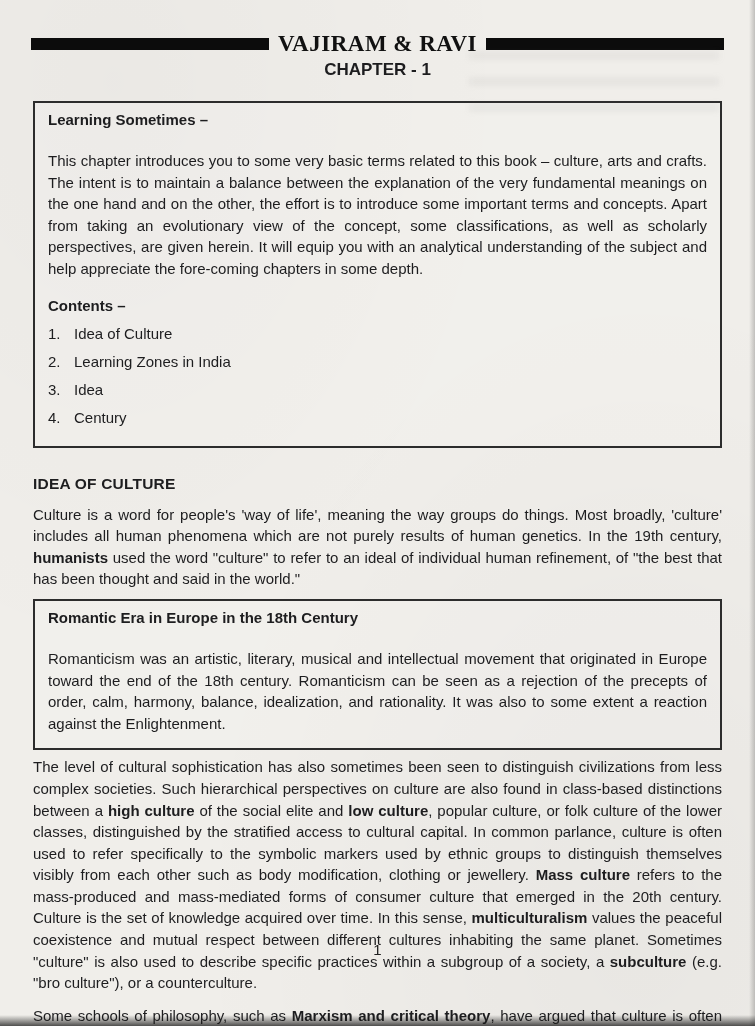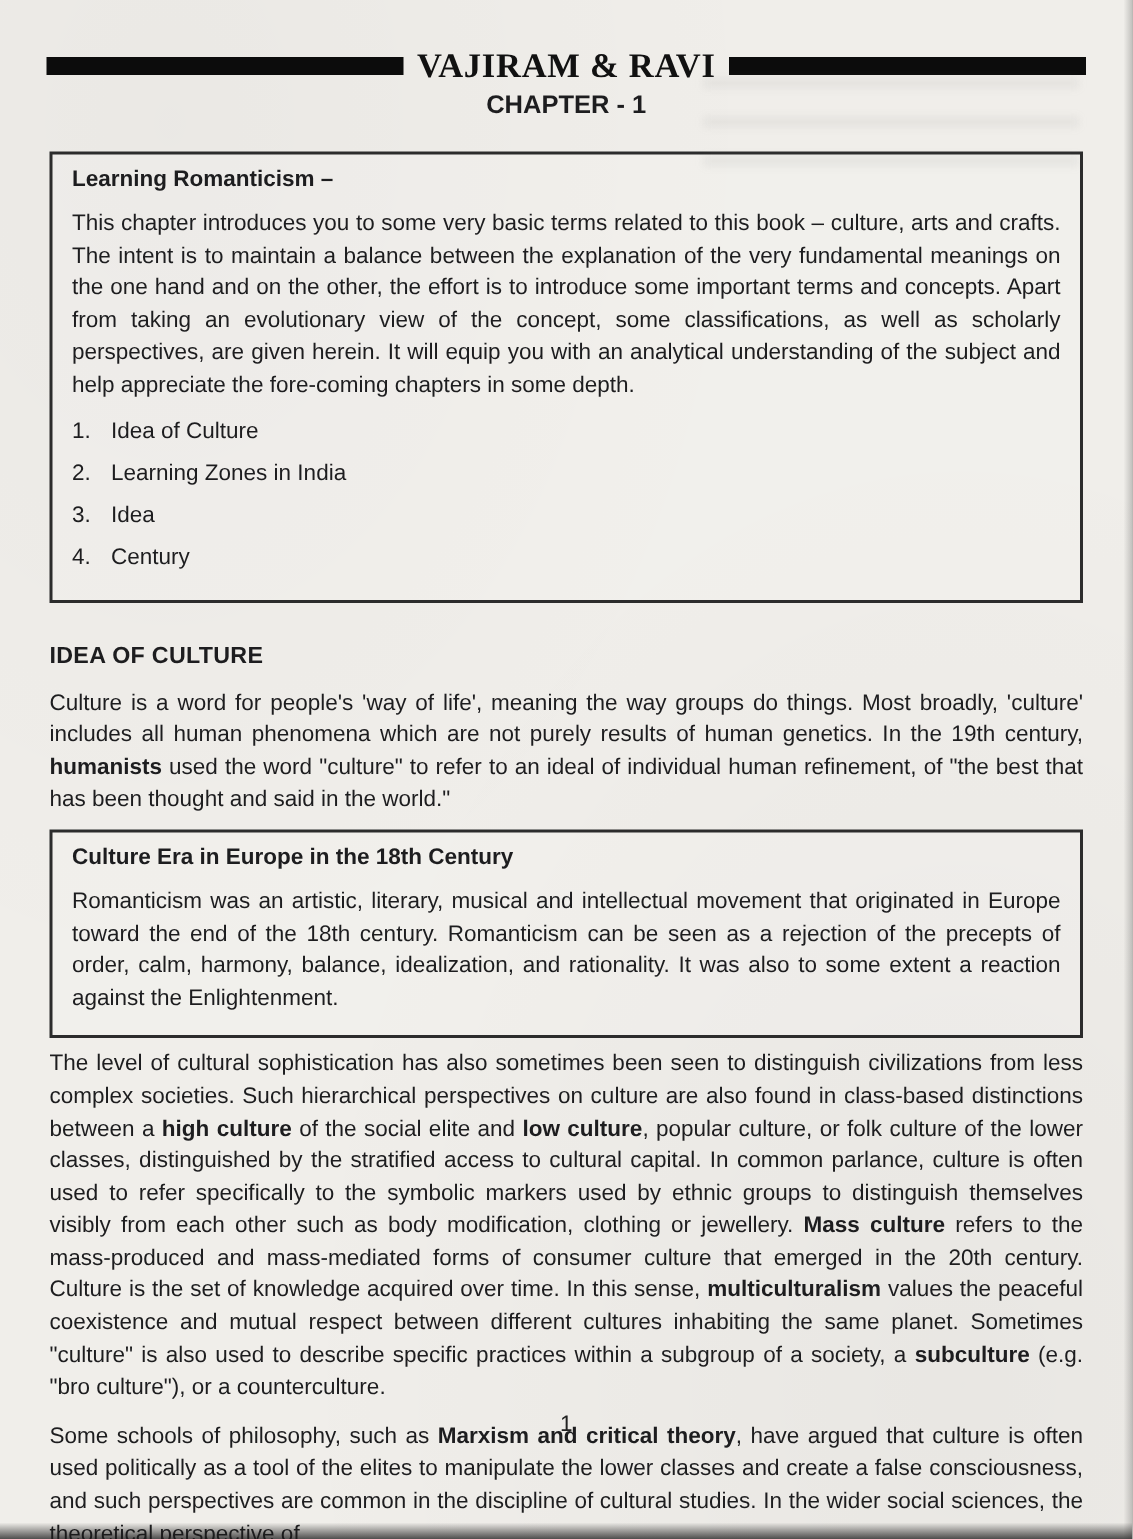--- a/index.html
+++ b/index.html
@@ -38,21 +38,21 @@
 
   
   .box {
     border: 2px solid #2c2c2c;
     margin: 0 33px;
     padding: 8px 13px 14px;
     background: rgba(255,255,255,0.12);
   }
   .box-objectives { margin-top: 21px; }
   .box-heading { font-weight: bold; font-size: 15px; }
-  .body-text { font-size: 15px; line-height: 21.6px; text-align: justify; margin: 10px 0 0; }
+  .body-text { font-size: 15px; line-height: 21.6px; text-align: justify; margin: 22px 0 0; }
 
   .contents-heading { font-weight: bold; font-size: 15px; margin-top: 17px; }
   .contents-list { margin: 4px 0 6px; padding: 0; list-style: none; }
   .contents-list li { font-size: 15px; margin-top: 11px; display: flex; }
   .contents-list .num { width: 26px; flex: 0 0 26px; }
 
   .section-heading { font-weight: bold; font-size: 15.5px; margin: 27px 33px 0; letter-spacing: 0.2px; }
   .flow-para { margin: 11px 33px 0; font-size: 15px; line-height: 21.6px; text-align: justify; }
   .flow-para b, .body-text b { font-weight: 700; }
 
@@ -97,22 +97,23 @@
   <div class="smudge smudge-top-right"></div>
 
   <div class="brand-row">
     <div class="bar"></div>
     <div class="brand">VAJIRAM &amp; RAVI</div>
     <div class="bar"></div>
   </div>
   <div class="chapter">CHAPTER - 1</div>
 
   <div class="box box-objectives">
-    <div class="box-heading">Learning Romanticism –</div>
+    <div class="box-heading">Learning Sometimes –</div>
     <p class="body-text">This chapter introduces you to some very basic terms related to this book – culture, arts and crafts. The intent is to maintain a balance between the explanation of the very fundamental meanings on the one hand and on the other, the effort is to introduce some important terms and concepts. Apart from taking an evolutionary view of the concept, some classifications, as well as scholarly perspectives, are given herein. It will equip you with an analytical understanding of the subject and help appreciate the fore-coming chapters in some depth.</p>
+    <div class="contents-heading">Contents –</div>
     <ol class="contents-list">
       <li>
         <span class="num">1.</span>
         <span>Idea of Culture</span>
       </li>
       <li>
         <span class="num">2.</span>
         <span>Learning Zones in India</span>
       </li>
       <li>
@@ -124,21 +125,21 @@
         <span>Century</span>
       </li>
     </ol>
   </div>
 
   <div class="section-heading">IDEA OF CULTURE</div>
 
   <p class="flow-para"><span>Culture is a word for people's 'way of life', meaning the way groups do things. Most broadly, 'culture' includes all human phenomena which are not purely results of human genetics. In the 19th century, </span><b>humanists</b><span> used the word "culture" to refer to an ideal of individual human refinement, of "the best that has been thought and said in the world."</span></p>
 
   <div class="box box-romantic">
-    <div class="box-heading">Culture Era in Europe in the 18th Century</div>
+    <div class="box-heading">Romantic Era in Europe in the 18th Century</div>
     <p class="body-text">Romanticism was an artistic, literary, musical and intellectual movement that originated in Europe toward the end of the 18th century. Romanticism can be seen as a rejection of the precepts of order, calm, harmony, balance, idealization, and rationality. It was also to some extent a reaction against the Enlightenment.</p>
   </div>
 
   <p class="flow-para after-box"><span>The level of cultural sophistication has also sometimes been seen to distinguish civilizations from less complex societies. Such hierarchical perspectives on culture are also found in class-based distinctions between a </span><b>high culture</b><span> of the social elite and </span><b>low culture</b><span>, popular culture, or folk culture of the lower classes, distinguished by the stratified access to cultural capital. In common parlance, culture is often used to refer specifically to the symbolic markers used by ethnic groups to distinguish themselves visibly from each other such as body modification, clothing or jewellery. </span><b>Mass culture</b><span> refers to the mass-produced and mass-mediated forms of consumer culture that emerged in the 20th century. Culture is the set of knowledge acquired over time. In this sense, </span><b>multiculturalism</b><span> values the peaceful coexistence and mutual respect between different cultures inhabiting the same planet. Sometimes "culture" is also used to describe specific practices within a subgroup of a society, a </span><b>subculture</b><span> (e.g. "bro culture"), or a counterculture.</span></p>
 
   <p class="flow-para"><span>Some schools of philosophy, such as </span><b>Marxism and critical theory</b><span>, have argued that culture is often used politically as a tool of the elites to manipulate the lower classes and create a false consciousness, and such perspectives are common in the discipline of cultural studies. In the wider social sciences, the theoretical perspective of </span></p>
 
   <div class="page-number">1</div>
 
   <div class="scan-edge-right"></div>

